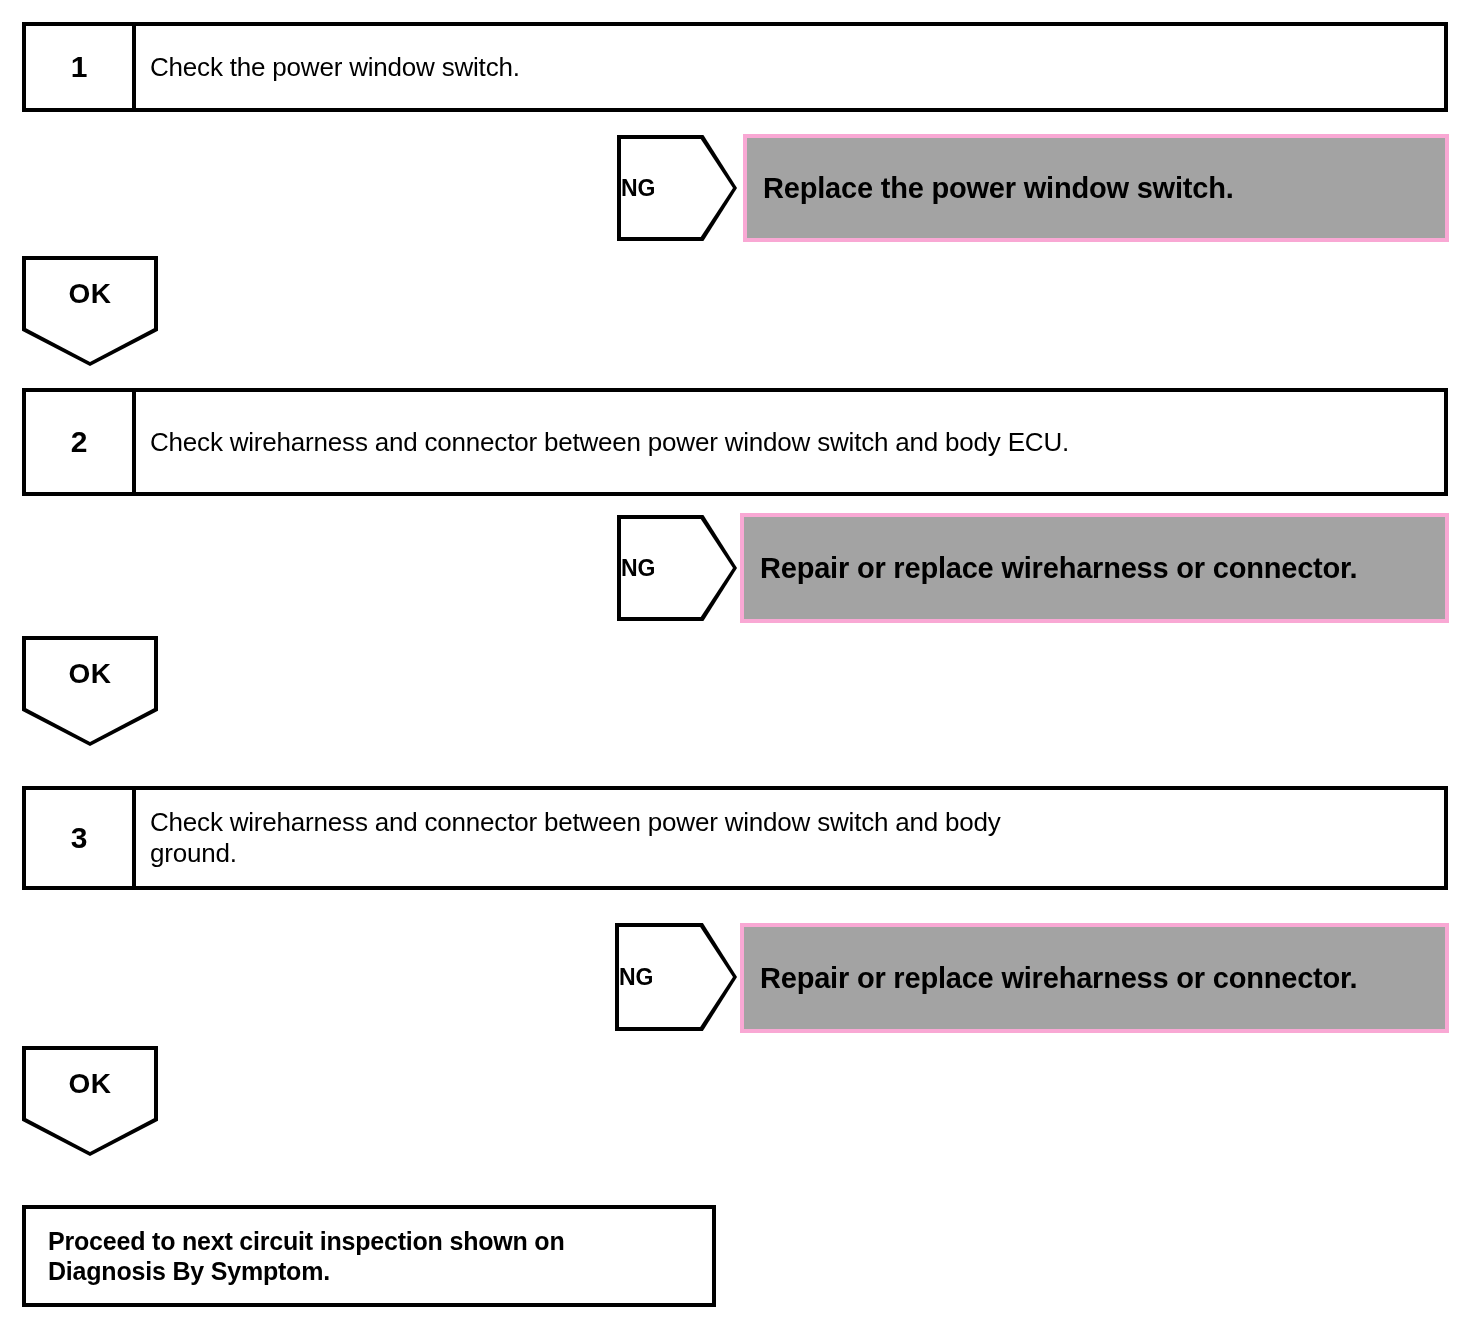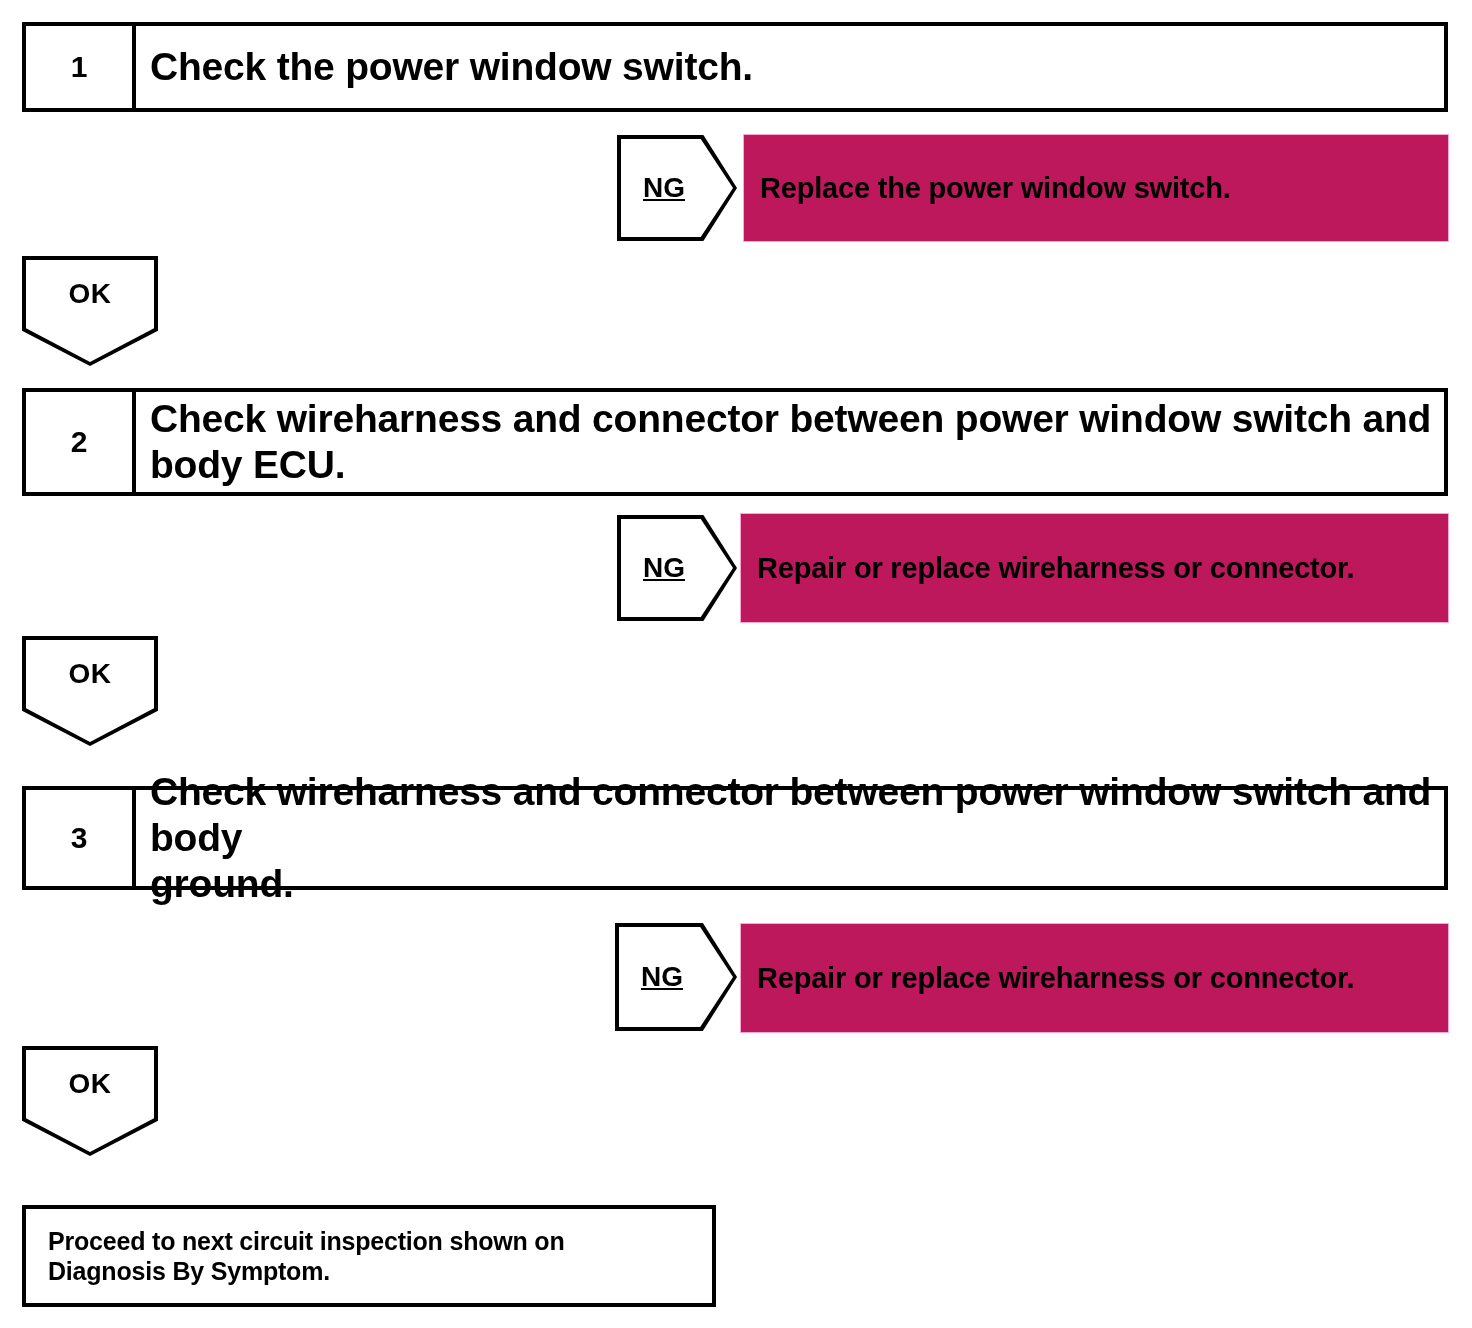--- a/index.html
+++ b/index.html
@@ -46,22 +46,22 @@
     line-height: 1;
   }
   .step-text-cell {
     flex: 1 1 auto;
     display: flex;
     align-items: center;
     padding-left: 14px;
     padding-right: 10px;
   }
   .step-text {
-    font-size: 39px;
-    font-weight: bold;
+    font-size: 26px;
+    font-weight: normal;
     line-height: 1.18;
     letter-spacing: -0.2px;
     white-space: pre-line;
   }
 
   
   .ng-shape {
     position: absolute;
     box-sizing: border-box;
     background: #000000;
@@ -76,33 +76,31 @@
     right: 4px;
     bottom: 4px;
     background: #ffffff;
     -webkit-clip-path: polygon(0 0, 71.2% 0, 100% 50%, 71.2% 100%, 0 100%);
     clip-path: polygon(0 0, 71.2% 0, 100% 50%, 71.2% 100%, 0 100%);
     display: flex;
     align-items: center;
     justify-content: flex-start;
   }
   .ng-label {
-    font-size: 28px;
+    font-size: 23px;
     font-weight: bold;
     letter-spacing: 0px;
-    padding-left: 22px;
-    text-decoration: underline;
   }
 
   
   .result-box {
     position: absolute;
     box-sizing: border-box;
-    border: 1px solid #f9a8d4;
-    background: #be185d;
+    border: 4px solid #f9a8d4;
+    background: #a3a3a3;
     display: flex;
     align-items: center;
     padding-left: 16px;
     padding-right: 10px;
   }
   .result-text {
     font-size: 29px;
     font-weight: bold;
     line-height: 1.18;
     letter-spacing: -0.2px;

